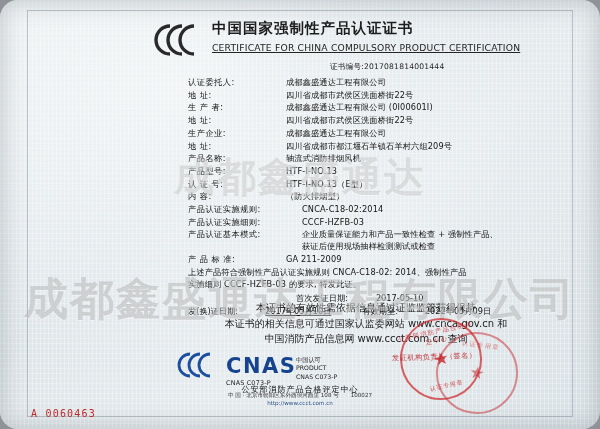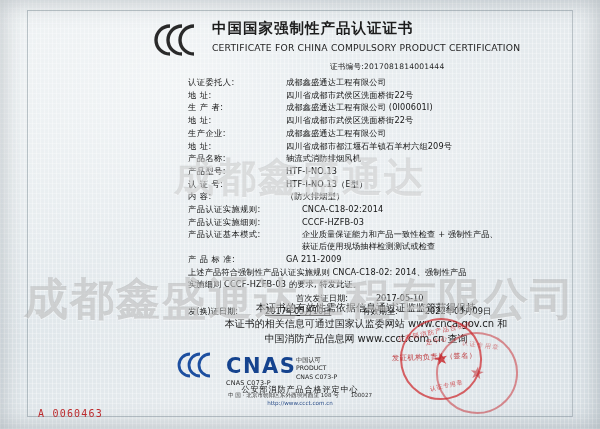--- a/index.html
+++ b/index.html
@@ -13,20 +13,21 @@
     overflow: hidden;
     font-family: "DejaVu Sans", "Liberation Sans", sans-serif;
   }
 
   #cert {
     position: relative;
     width: 600px;
     height: 429px;
     background: linear-gradient(135deg, #e9eef0 0%, #dfe6ea 35%, #e6ebee 60%, #d9e1e6 100%);
     overflow: hidden;
+    border-radius: 18px;
   }
 
   
   #cert::before {
     content: "";
     position: absolute;
     inset: 0;
     background:
       repeating-linear-gradient(90deg, rgba(255,255,255,0.35) 0 1px, rgba(0,0,0,0.0) 1px 4px),
       repeating-linear-gradient(0deg, rgba(255,255,255,0.25) 0 1px, rgba(0,0,0,0.0) 1px 5px),
@@ -69,20 +70,21 @@
     font-family: "DejaVu Sans", "Liberation Sans", sans-serif;
   }
   .title-en {
     position: absolute;
     left: 212px;
     top: 26px;
     font-size: 9.2px;
     letter-spacing: 0.2px;
     color: #242424;
     white-space: nowrap;
+    text-decoration: underline;
   }
 
   .cert-no {
     position: absolute;
     left: 330px;
     top: 62px;
     font-size: 7.6px;
     color: #1f1f1f;
     letter-spacing: 0.2px;
   }
@@ -186,21 +188,21 @@
     left: 0; right: 0;
     bottom: 5px;
     text-align: center;
     font-size: 5.6px;
     color: #333;
   }
   .addr .url { color: #2b4f8a; }
 
   .serial {
     position: absolute;
-    left: 38px;
+    left: 31px;
     bottom: 10px;
     color: #c0282a;
     font-size: 10px;
     letter-spacing: 1.2px;
     font-family: "DejaVu Sans Mono", "Liberation Mono", monospace;
   }
 
   
   .seal {
     position: absolute;

